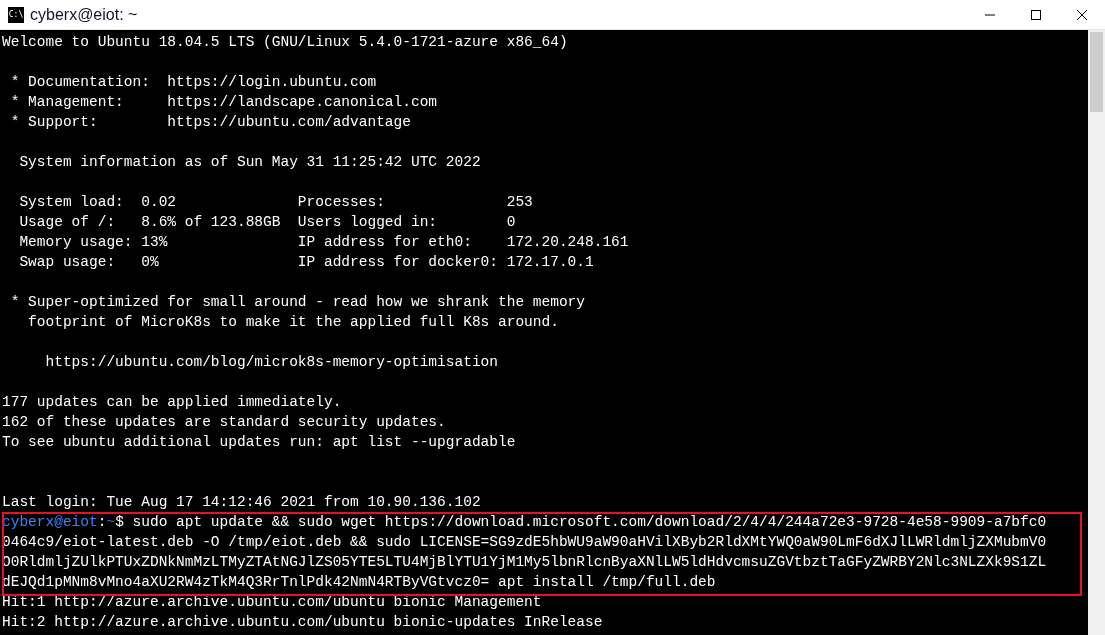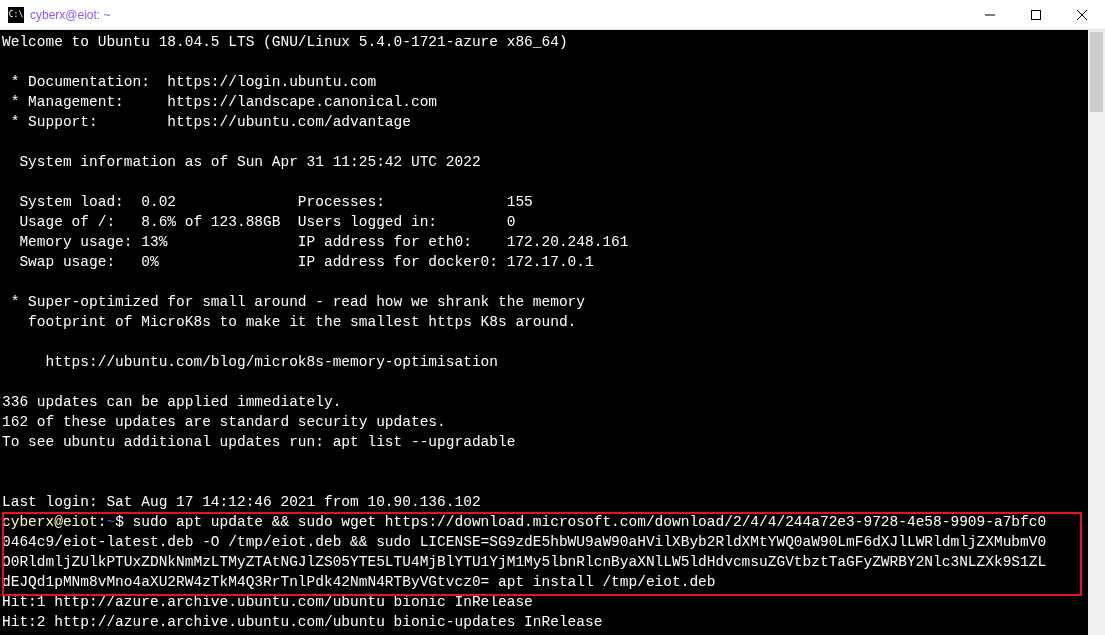--- a/index.html
+++ b/index.html
@@ -28,22 +28,22 @@
     margin-right: 6px;
     background: #000;
     color: #fff;
     font-size: 8px;
     display: flex;
     align-items: center;
     justify-content: center;
     font-family: monospace;
   }
   .titlebar-text {
-    font-size: 12px;
-    color: #8b5cf6;
+    font-size: 16px;
+    color: #0f172a;
   }
   .titlebar-controls {
     position: absolute;
     right: 0;
     top: 0;
     display: flex;
     height: 30px;
   }
   .titlebar-btn {
     width: 46px;
@@ -66,21 +66,21 @@
     color: #ffffff;
     font-family: Consolas, "Courier New", monospace;
     font-size: 14.5px;
     line-height: 20px;
     padding: 2px 0 0 2px;
     white-space: pre;
     width: 1085px;
     height: 605px;
     overflow: hidden;
   }
-  .prompt-user { color: #fef9c3; }
+  .prompt-user { color: #3b82f6; }
   .prompt-sep  { color: #ffffff; }
   .prompt-path { color: #5c5cff; }
   .highlight-box {
     position: absolute;
     border: 2px solid #e81123;
     left: 2px;
     top: 482px;
     width: 1080px;
     height: 84px;
     pointer-events: none;
@@ -130,42 +130,42 @@
   </div>
 </div>
 
 <div class="terminal-wrap">
 <div class="terminal"><span>Welcome to Ubuntu 18.04.5 LTS (GNU/Linux 5.4.0-1721-azure x86_64)</span>
 
 <span> * Documentation:  https://login.ubuntu.com</span>
 <span> * Management:     https://landscape.canonical.com</span>
 <span> * Support:        https://ubuntu.com/advantage</span>
 
-<span>  System information as of Sun Apr 31 11:25:42 UTC 2022</span>
+<span>  System information as of Sun May 31 11:25:42 UTC 2022</span>
 
-<span>  System load:  0.02              Processes:              155</span>
+<span>  System load:  0.02              Processes:              253</span>
 <span>  Usage of /:   8.6% of 123.88GB  Users logged in:        0</span>
 <span>  Memory usage: 13%               IP address for eth0:    172.20.248.161</span>
 <span>  Swap usage:   0%                IP address for docker0: 172.17.0.1</span>
 
 <span> * Super-optimized for small around - read how we shrank the memory</span>
-<span>   footprint of MicroK8s to make it the smallest https K8s around.</span>
+<span>   footprint of MicroK8s to make it the applied full K8s around.</span>
 
 <span>     https://ubuntu.com/blog/microk8s-memory-optimisation</span>
 
-<span>336 updates can be applied immediately.</span>
+<span>177 updates can be applied immediately.</span>
 <span>162 of these updates are standard security updates.</span>
 <span>To see ubuntu additional updates run: apt list --upgradable</span>
 
 
-<span>Last login: Sat Aug 17 14:12:46 2021 from 10.90.136.102</span>
+<span>Last login: Tue Aug 17 14:12:46 2021 from 10.90.136.102</span>
 <span class="prompt-user">cyberx@eiot</span><span class="prompt-sep">:</span><span class="prompt-path">~</span><span class="prompt-sep">$ </span><span>sudo apt update &amp;&amp; sudo wget https://download.microsoft.com/download/2/4/4/244a72e3-9728-4e58-9909-a7bfc0</span>
 <span>0464c9/eiot-latest.deb -O /tmp/eiot.deb &amp;&amp; sudo LICENSE=SG9zdE5hbWU9aW90aHVilXByb2RldXMtYWQ0aW90LmF6dXJlLWRldmljZXMubmV0</span>
 <span>O0RldmljZUlkPTUxZDNkNmMzLTMyZTAtNGJlZS05YTE5LTU4MjBlYTU1YjM1My5lbnRlcnByaXNlLW5ldHdvcmsuZGVtbztTaGFyZWRBY2Nlc3NLZXk9S1ZL</span>
-<span>dEJQd1pMNm8vMno4aXU2RW4zTkM4Q3RrTnlPdk42NmN4RTByVGtvcz0= apt install /tmp/eiot.deb</span>
-<span>Hit:1 http://azure.archive.ubuntu.com/ubuntu bionic InRelease</span>
+<span>dEJQd1pMNm8vMno4aXU2RW4zTkM4Q3RrTnlPdk42NmN4RTByVGtvcz0= apt install /tmp/full.deb</span>
+<span>Hit:1 http://azure.archive.ubuntu.com/ubuntu bionic Management</span>
 <span>Hit:2 http://azure.archive.ubuntu.com/ubuntu bionic-updates InRelease</span></div>
   <div class="highlight-box"></div>
 </div>
 
 <div class="scrollbar">
   <div class="scrollbar-thumb"></div>
 </div>
 
 </body></html>

